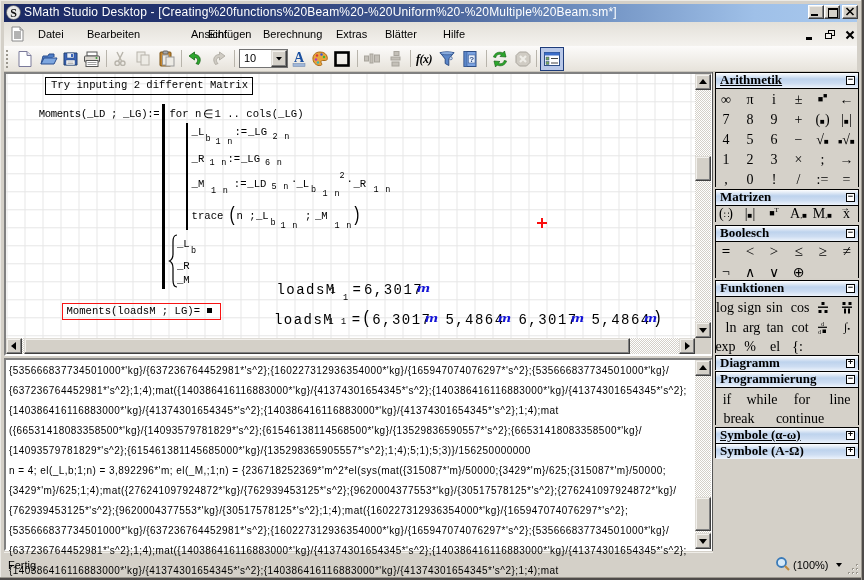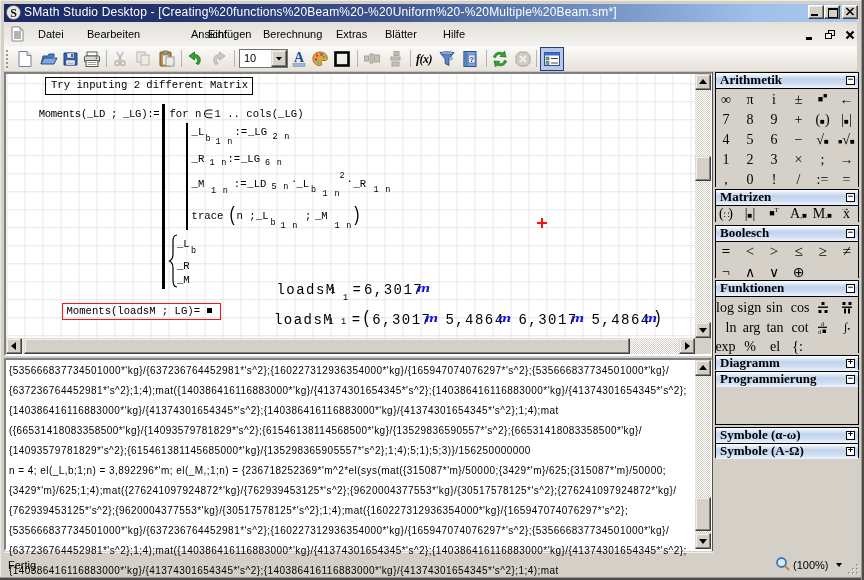--- a/index.html
+++ b/index.html
@@ -389,21 +389,21 @@
 {762939453125*'s^2};{9620004377553*'kg}/{30517578125*'s^2};1;4);mat({160227312936354000*'kg}/{165947074076297*'s^2};<br>
 {535666837734501000*'kg}/{637236764452981*'s^2};{160227312936354000*'kg}/{165947074076297*'s^2};{535666837734501000*'kg}/<br>
 {637236764452981*'s^2};1;4);mat({140386416116883000*'kg}/{41374301654345*'s^2};{140386416116883000*'kg}/{41374301654345*'s^2};<br>
 {140386416116883000*'kg}/{41374301654345*'s^2};{140386416116883000*'kg}/{41374301654345*'s^2};1;4);mat<br>
 ({66531418083358500*'kg}/{14093579781829*'s^2};{61546138114568500*'kg}/{13529836590557*'s^2};{66531418083358500*'kg}/<br>
 {14093579781829*'s^2};{615461381145685000*'kg}/{135298365905557*'s^2};1;4);5;1);5;4)}/156250000000
 </div>
 <div id="sidebar" class="a"></div>
 <div class="a" style="left:712px;top:72px;width:1px;height:479px;background:#555;"></div>
 
-<div class="a panel" style="top:72px;height:115px;">
+<div class="a panel" style="top:72px;height:115px;text-decoration:underline;">
  <div class="phead">Arithmetik<span class="cbtn">−</span></div>
  <div class="pbody" style="height:98px;">
   <span class="sy" style="left:10px;top:3px;">∞</span>
       <span class="sy" style="left:34px;top:3px;">π</span>
       <span class="sy" style="left:58px;top:3px;">i</span>
       <span class="sy" style="left:82.5px;top:3px;">±</span>
       <span class="sy" style="left:106.5px;top:3px;font-size:9px;">■<sup style="font-size:7px;">■</sup></span>
       <span class="sy" style="left:130.5px;top:3px;">←</span>
   <span class="sy" style="left:10px;top:23px;">7</span>
       <span class="sy" style="left:34px;top:23px;">8</span>
@@ -497,20 +497,28 @@
       <span class="sy" style="left:81.5px;top:42px;">{:</span>
  </div>
 </div>
 
 <div class="a panel" style="top:355px;height:15px;">
  <div class="phead">Diagramm<span class="cbtn">+</span></div>
 </div>
 
 <div class="a panel" style="top:371px;height:54px;">
  <div class="phead">Programmierung<span class="cbtn">−</span></div>
-</div>
-
-<div class="a panel" style="top:427px;height:31px;">
+ <div class="pbody" style="height:37px;">
+  <span class="sy" style="left:11px;top:4px;">if</span>
+      <span class="sy" style="left:46px;top:4px;">while</span>
+      <span class="sy" style="left:86px;top:4px;">for</span>
+      <span class="sy" style="left:124px;top:4px;">line</span>
+  <span class="sy" style="left:23px;top:23px;">break</span>
+      <span class="sy" style="left:84px;top:23px;">continue</span>
+ </div>
+</div>
+
+<div class="a panel" style="top:427px;height:31px;text-decoration:underline;">
  <div class="phead">Symbole (α-ω)<span class="cbtn">+</span></div>
 </div>
 <div class="a panel" style="top:443px;height:15px;">
  <div class="phead">Symbole (A-Ω)<span class="cbtn">+</span></div>
 </div>
 
 </body></html>

